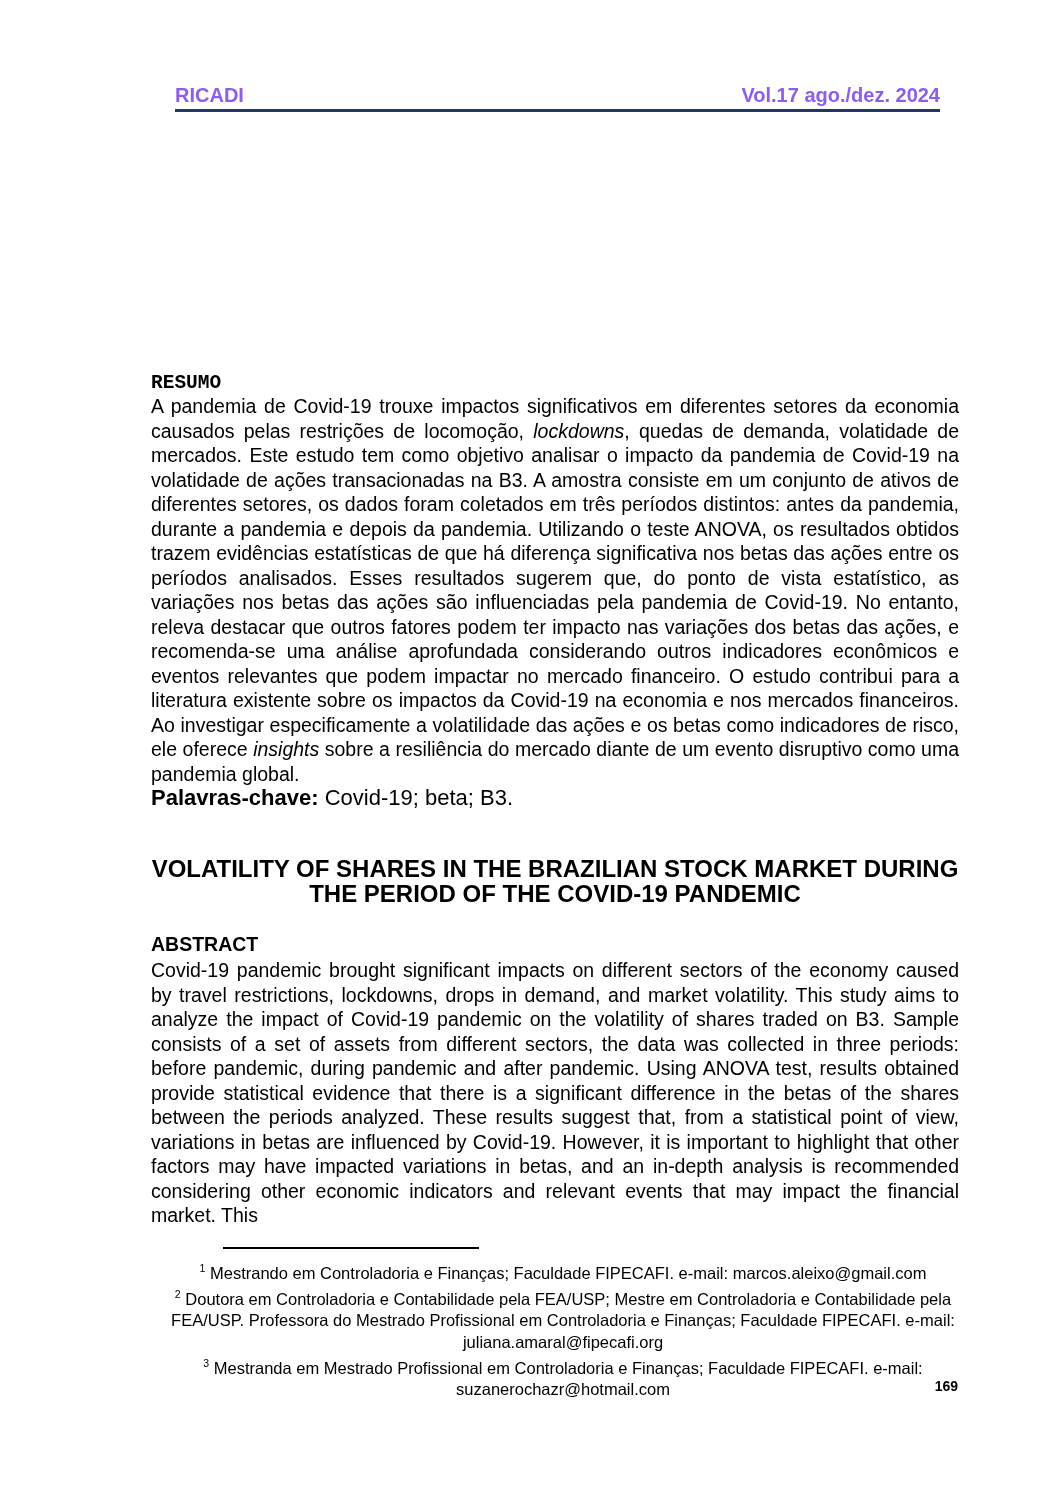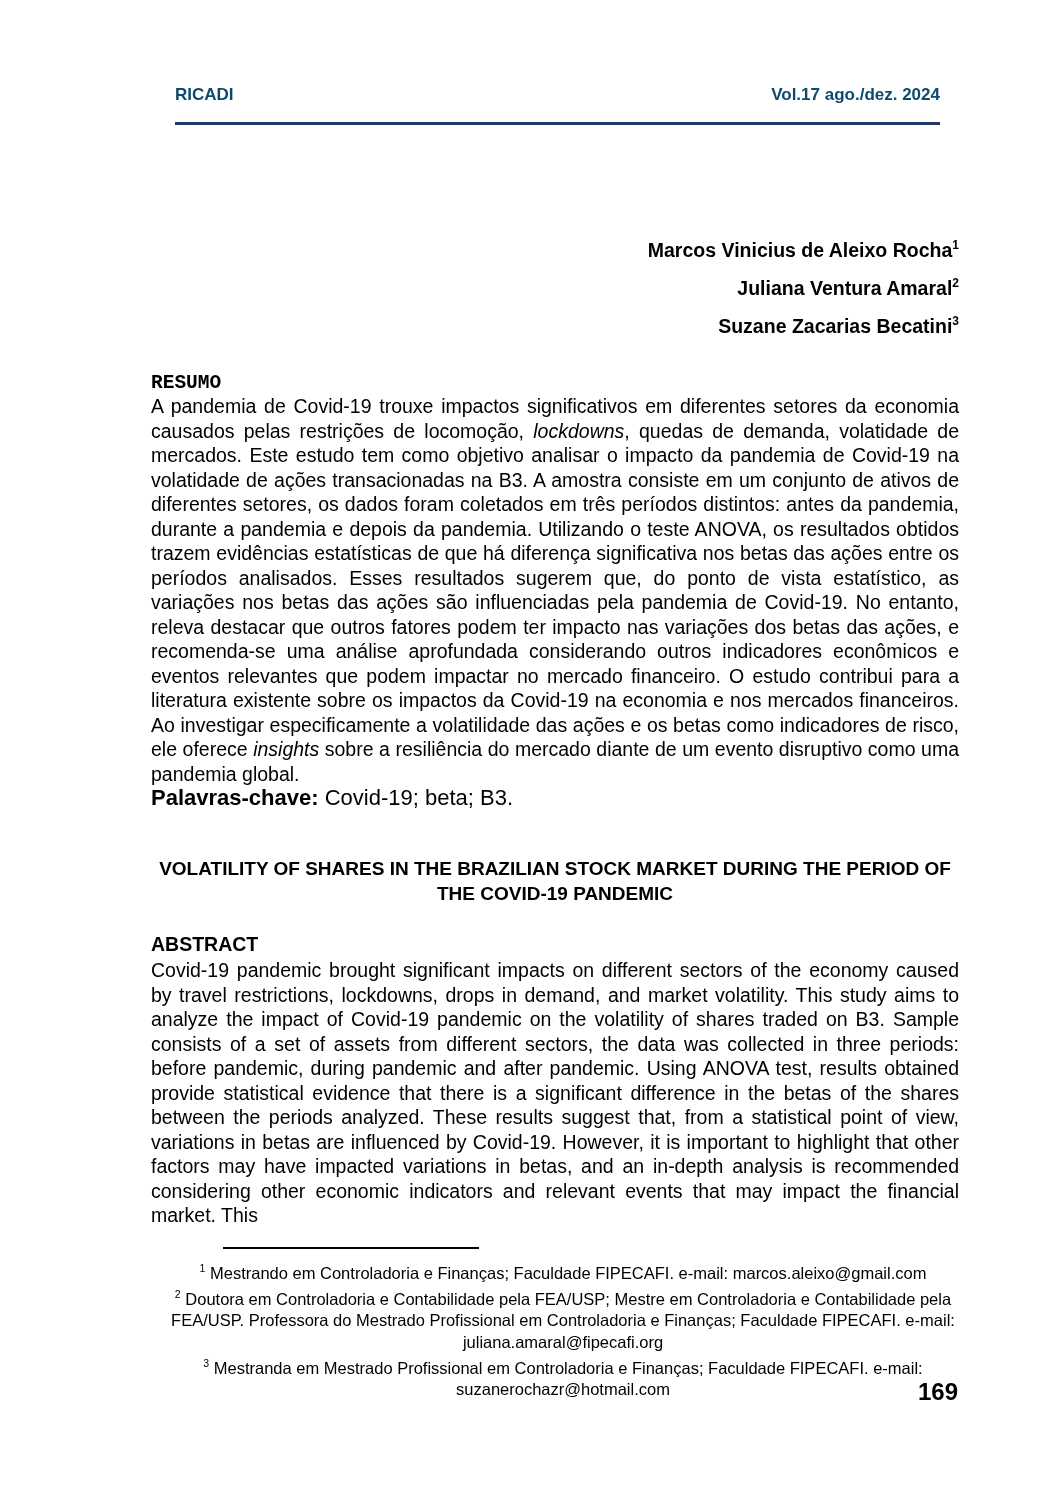--- a/index.html
+++ b/index.html
@@ -8,24 +8,24 @@
     position:relative;
     width:1058px; height:1497px;
     background:#ffffff;
     font-family:"Liberation Sans","DejaVu Sans",sans-serif;
     color:#000000;
     overflow:hidden;
   }
   .journal-header {
     position:absolute; top:84px; left:175px; width:765px;
     display:flex; justify-content:space-between; align-items:flex-end;
-    font-weight:700; font-size:17px; line-height:22px;
-    color:#0c4a6e;
+    font-weight:700; font-size:20px; line-height:22px;
+    color:#8b5cf6;
     border-bottom:3px solid #1f3864;
-    padding-bottom:16px;
+    padding-bottom:3px;
   }
   .title-pt {
     position:absolute; top:146px; left:151px; width:808px;
     font-weight:700; font-size:19.5px; line-height:24.5px;
     text-align:justify;
   }
   .authors {
     position:absolute; top:229px; left:151px; width:808px;
     text-align:right; font-weight:700; font-size:19.5px; line-height:33.5px;
   }
@@ -38,52 +38,47 @@
   .resumo-body   { position:absolute; top:394px; left:151px; width:808px; }
   .abstract-body { position:absolute; top:958px; left:151px; width:808px; }
   .para {
     font-size:19.5px; line-height:24.5px; text-align:justify;
   }
   .para i { font-style:italic; }
   .keywords-line { font-size:22px; line-height:24.5px; }
   .keywords-line b { font-weight:700; }
   .title-en {
     position:absolute; top:857px; left:151px; width:808px;
-    text-align:center; font-weight:700; font-size:19px; line-height:24.5px;
+    text-align:center; font-weight:700; font-size:24px; line-height:24.5px;
   }
   .footnotes {
     position:absolute; top:1247px; left:148px; width:812px;
     font-size:16.5px; line-height:21.5px; text-align:center;margin-left:9px;
   }
   .fn-separator {
     width:256px; margin-left:66px; height:0;
     border-top:2px solid #000000; margin-bottom:9px;
   }
   .footnote sup { font-size:10.5px; }
   .page-number {
     position:absolute; top:1378px; right:100px;
-    font-weight:700; font-size:24px;
+    font-weight:700; font-size:14px;
   }
 </style>
 </head>
 <body>
 
 <div class="page">
 
   <div class="journal-header">
     <span>RICADI</span>
     <span>Vol.17 ago./dez. 2024</span>
   </div>
 
 
-  <div class="authors">
-    <div class="author"><span>Marcos Vinicius de Aleixo Rocha</span><sup>1</sup></div>
-    <div class="author"><span>Juliana Ventura Amaral</span><sup>2</sup></div>
-    <div class="author"><span>Suzane Zacarias Becatini</span><sup>3</sup></div>
-  </div>
 
   <h2 class="section-heading resumo-heading">RESUMO</h2>
 
   <div class="resumo-body">
     <p class="para"><span>A pandemia de Covid-19 trouxe impactos significativos em diferentes setores da economia causados pelas restrições de locomoção, </span><i>lockdowns</i><span>, quedas de demanda, volatidade de mercados. Este estudo tem como objetivo analisar o impacto da pandemia de Covid-19 na volatidade de ações transacionadas na B3. A amostra consiste em um conjunto de ativos de diferentes setores, os dados foram coletados em três períodos distintos: antes da pandemia, durante a pandemia e depois da pandemia. Utilizando o teste ANOVA, os resultados obtidos trazem evidências estatísticas de que há diferença significativa nos betas das ações entre os períodos analisados. Esses resultados sugerem que, do ponto de vista estatístico, as variações nos betas das ações são influenciadas pela pandemia de Covid-19. No entanto, releva destacar que outros fatores podem ter impacto nas variações dos betas das ações, e recomenda-se uma análise aprofundada considerando outros indicadores econômicos e eventos relevantes que podem impactar no mercado financeiro. O estudo contribui para a literatura existente sobre os impactos da Covid-19 na economia e nos mercados financeiros. Ao investigar especificamente a volatilidade das ações e os betas como indicadores de risco, ele oferece </span><i>insights</i><span> sobre a resiliência do mercado diante de um evento disruptivo como uma pandemia global.</span></p>
     <p class="keywords-line"><b>Palavras-chave:</b><span> Covid-19; beta; B3.</span></p>
   </div>
 
   <h2 class="title-en">VOLATILITY OF SHARES IN THE BRAZILIAN STOCK MARKET DURING THE PERIOD OF THE COVID-19 PANDEMIC</h2>
 

